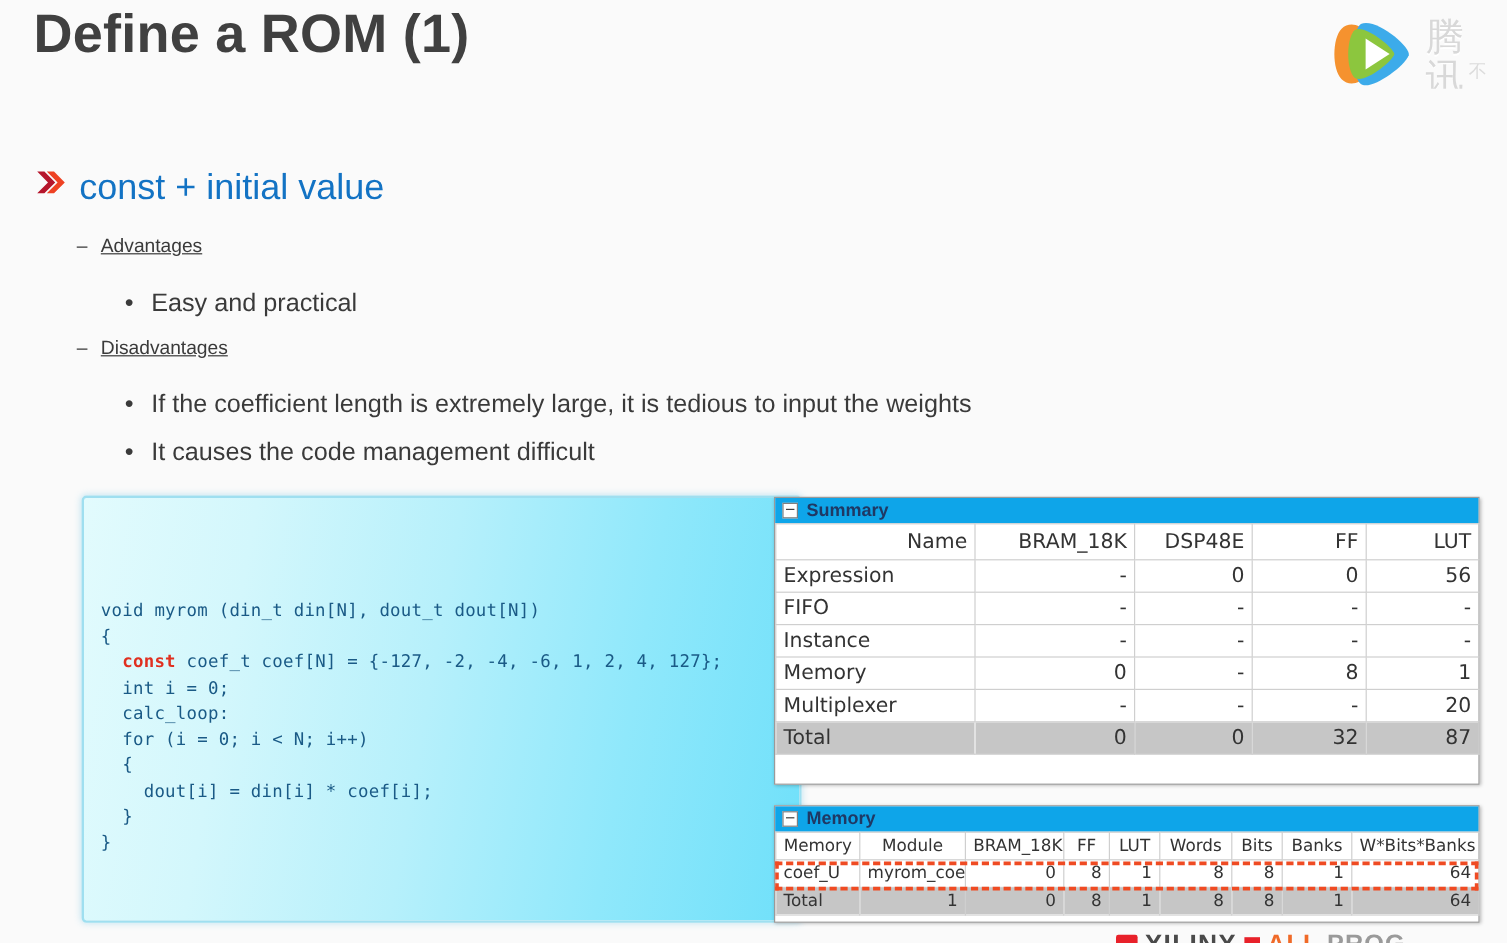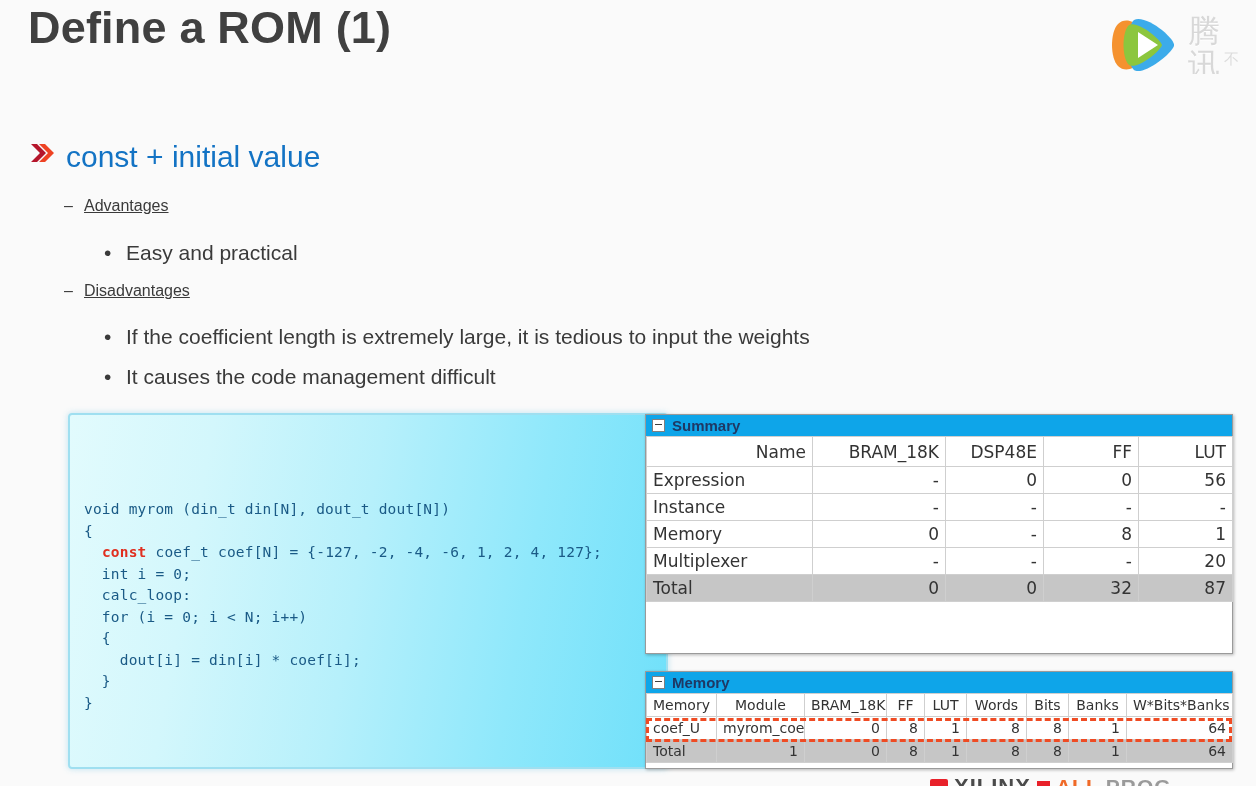--- a/index.html
+++ b/index.html
@@ -250,20 +250,27 @@
         <th>LUT</th>
       </tr>
     </thead>
     <tbody>
       <tr>
           <td class="nm">Expression</td>
           <td class="val">-</td>
           <td class="val">0</td>
           <td class="val">0</td>
           <td class="val">56</td>
+        </tr>
+      <tr>
+          <td class="nm">FIFO</td>
+          <td class="val">-</td>
+          <td class="val">-</td>
+          <td class="val">-</td>
+          <td class="val">-</td>
         </tr>
       <tr>
           <td class="nm">Instance</td>
           <td class="val">-</td>
           <td class="val">-</td>
           <td class="val">-</td>
           <td class="val">-</td>
         </tr>
       <tr>
           <td class="nm">Memory</td>

